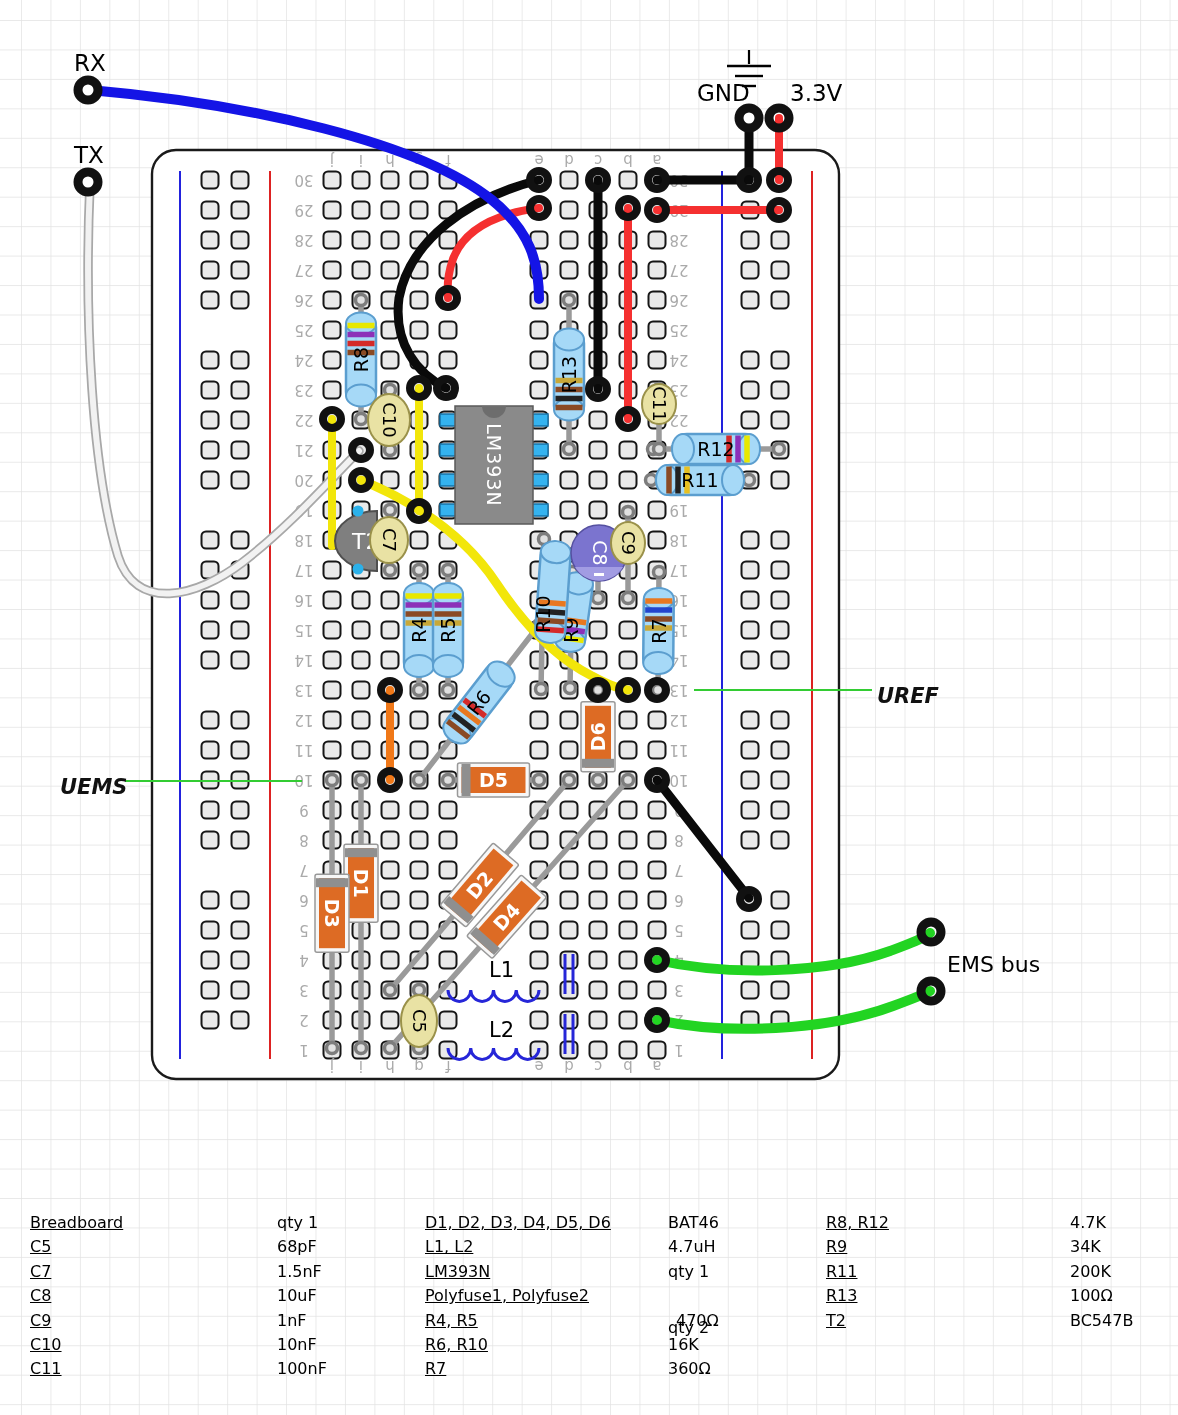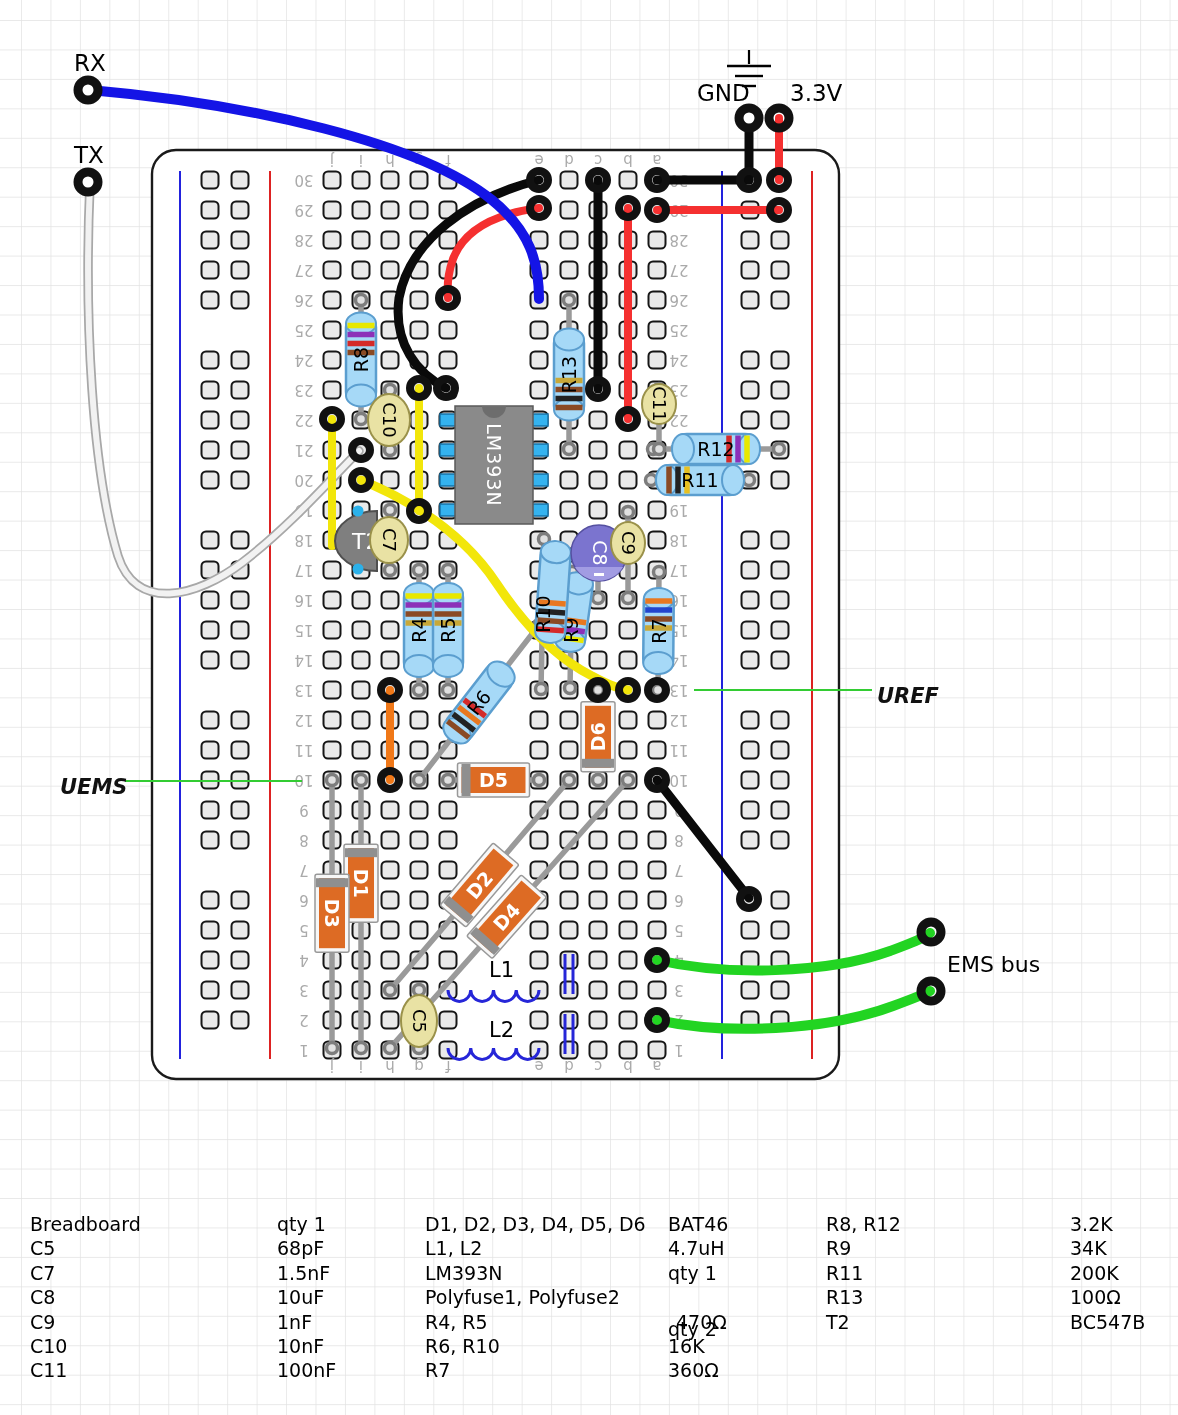--- a/index.html
+++ b/index.html
@@ -2,21 +2,21 @@
 <html><head>
 <meta charset="utf-8">
 <style>
   html,body{margin:0;padding:0;background:#fff;}
   #stage{position:relative;width:1178px;height:1415px;overflow:hidden;
          font-family:"DejaVu Sans","Liberation Sans",sans-serif;}
   #diagram{position:absolute;left:0;top:0;}
   svg text{font-family:"DejaVu Sans","Liberation Sans",sans-serif;}
   #parts{position:absolute;left:0;top:1213px;width:1178px;color:#000;}
   .pl-group{position:absolute;top:0;}
-  .pl-row{position:relative;height:24.4px;font-size:19px;white-space:nowrap;}
+  .pl-row{position:relative;height:24.4px;font-size:16px;white-space:nowrap;text-decoration:underline;}
   .pl-value{position:absolute;top:0;text-align:center;}
 </style>
 </head>
 <body>
 <div id="stage">
   <svg id="diagram" width="1178" height="1415" viewBox="0 0 1178 1415">
       <defs>
         <pattern id="grid" width="29.45" height="29.45" x="21" y="20" patternUnits="userSpaceOnUse">
           <path d="M29.45,0 L0,0 L0,29.45" fill="none" stroke="#e2e2e2" stroke-width="1.4"></path>
         </pattern>
@@ -900,20 +900,20 @@
       <div class="pl-group" style="left: 425px;">
         <div class="pl-row"><span class="pl-name">D1, D2, D3, D4, D5, D6</span><span class="pl-value" style="left: 243px;">BAT46</span></div>
         <div class="pl-row"><span class="pl-name">L1, L2</span><span class="pl-value" style="left: 243px;">4.7uH</span></div>
         <div class="pl-row"><span class="pl-name">LM393N</span><span class="pl-value" style="left: 243px;">qty 1</span></div>
         <div class="pl-row"><span class="pl-name">Polyfuse1, Polyfuse2</span><span class="pl-value" style="left: 243px; margin-top: 32px;">qty 2</span></div>
         <div class="pl-row"><span class="pl-name">R4, R5</span><span class="pl-value" style="left: 243px; margin-left: 8px;">470Ω</span></div>
         <div class="pl-row"><span class="pl-name">R6, R10</span><span class="pl-value" style="left: 243px;">16K</span></div>
         <div class="pl-row"><span class="pl-name">R7</span><span class="pl-value" style="left: 243px;">360Ω</span></div>
       </div>
       <div class="pl-group" style="left: 818px; padding-left: 8px;">
-        <div class="pl-row"><span class="pl-name">R8, R12</span><span class="pl-value" style="left: 244px;">3.2K</span></div>
+        <div class="pl-row"><span class="pl-name">R8, R12</span><span class="pl-value" style="left: 244px;">4.7K</span></div>
         <div class="pl-row"><span class="pl-name">R9</span><span class="pl-value" style="left: 244px;">34K</span></div>
         <div class="pl-row"><span class="pl-name">R11</span><span class="pl-value" style="left: 244px;">200K</span></div>
         <div class="pl-row"><span class="pl-name">R13</span><span class="pl-value" style="left: 244px;">100Ω</span></div>
         <div class="pl-row"><span class="pl-name">T2</span><span class="pl-value" style="left: 244px;">BC547B</span></div>
       </div>
     </div>
 </div>
 
 </body></html>

